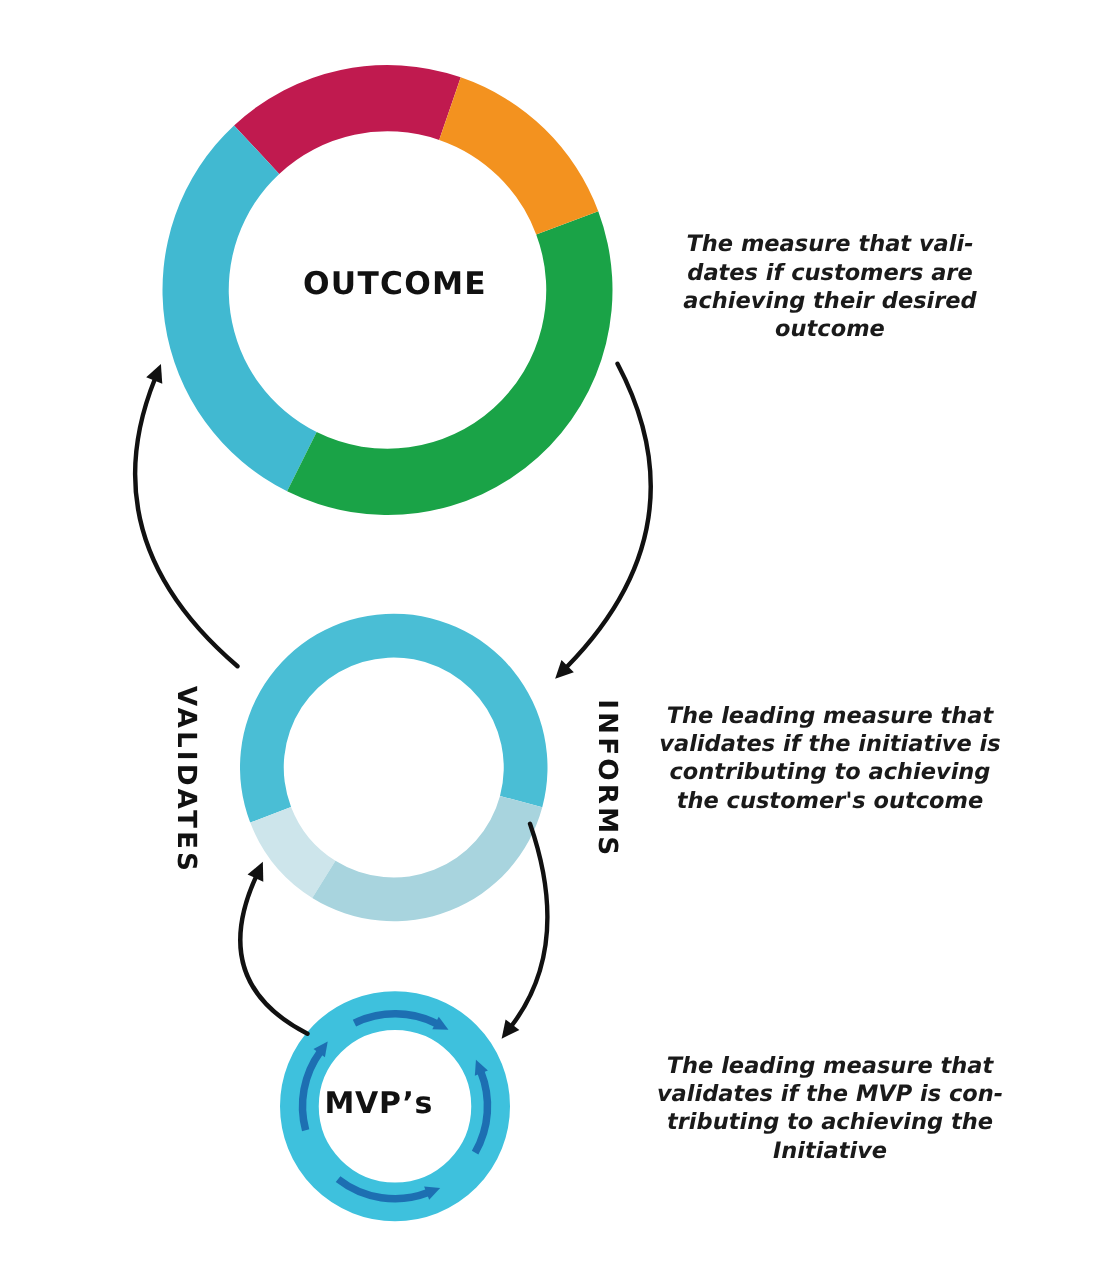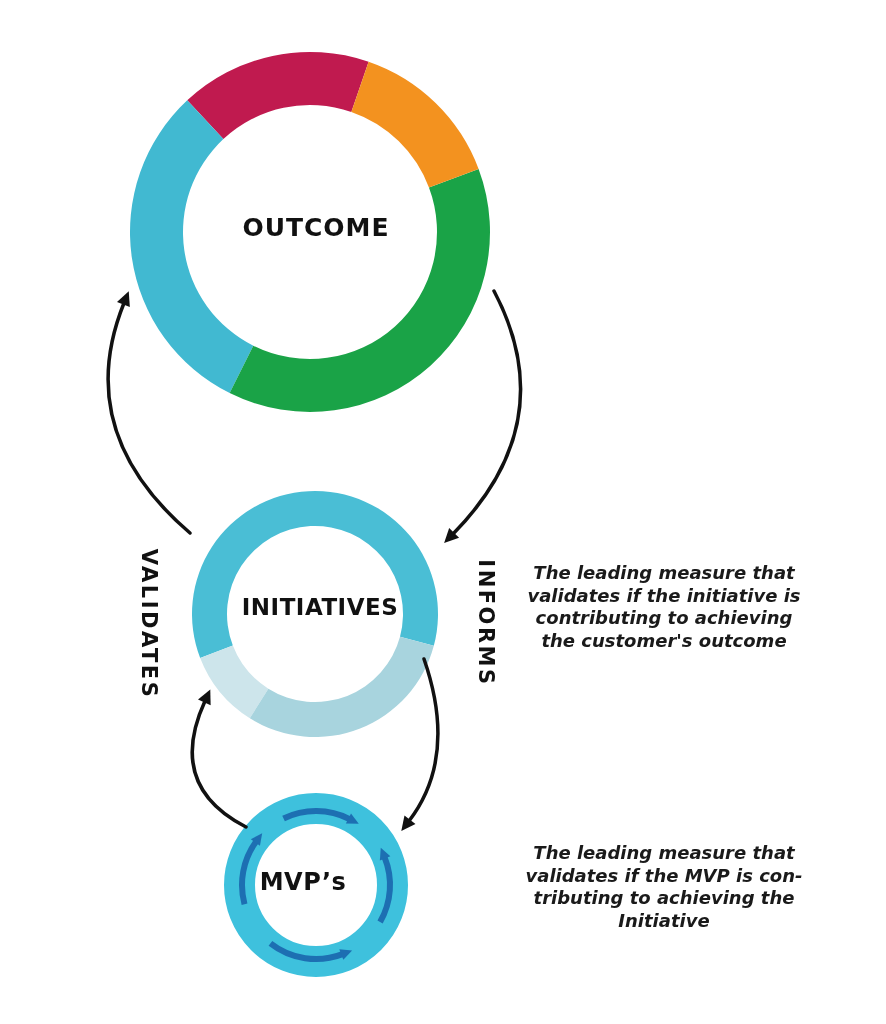--- a/index.html
+++ b/index.html
@@ -63,28 +63,31 @@
         <path d="M270.4410508259013 943.3127957668975A74 74 0 0 0 342.51922826635223 954.0849515607929" fill="none" stroke="#1d6fb2" stroke-width="6" marker-end="url(#head-blue)"></path>
       </g>
       <path d="M 190 533 Q 72 432 124 303" fill="none" stroke="#111111" stroke-width="3.5" stroke-linecap="round" marker-end="url(#head-black)"></path>
       <path d="M 494 291 Q 563 422 453 534" fill="none" stroke="#111111" stroke-width="3.5" stroke-linecap="round" marker-end="url(#head-black)"></path>
       <path d="M 246 827 Q 166 786 205 701" fill="none" stroke="#111111" stroke-width="3.5" stroke-linecap="round" marker-end="url(#head-black)"></path>
       <path d="M 424 659 Q 458 757 409 821" fill="none" stroke="#111111" stroke-width="3.5" stroke-linecap="round" marker-end="url(#head-black)"></path>
     </svg>
 
   <div class="ring-label" id="label-outcome">OUTCOME</div>
 
-  <div class="ring-label" id="label-initiatives">INITIATIVES</div>
 
   <div class="ring-label" id="label-mvp">MVP’s</div>
 
   <div class="side-label" id="side-validates">VALIDATES</div>
 
   <div class="side-label" id="side-informs">INFORMS</div>
 
+  <div class="desc" id="desc-outcome">The measure that vali-
+dates if customers are
+achieving their desired
+outcome</div>
 
   <div class="desc" id="desc-initiatives">The leading measure that
 validates if the initiative is
 contributing to achieving
 the customer's outcome</div>
 
   <div class="desc" id="desc-mvp">The leading measure that
 validates if the MVP is con-
 tributing to achieving the
 Initiative</div>

